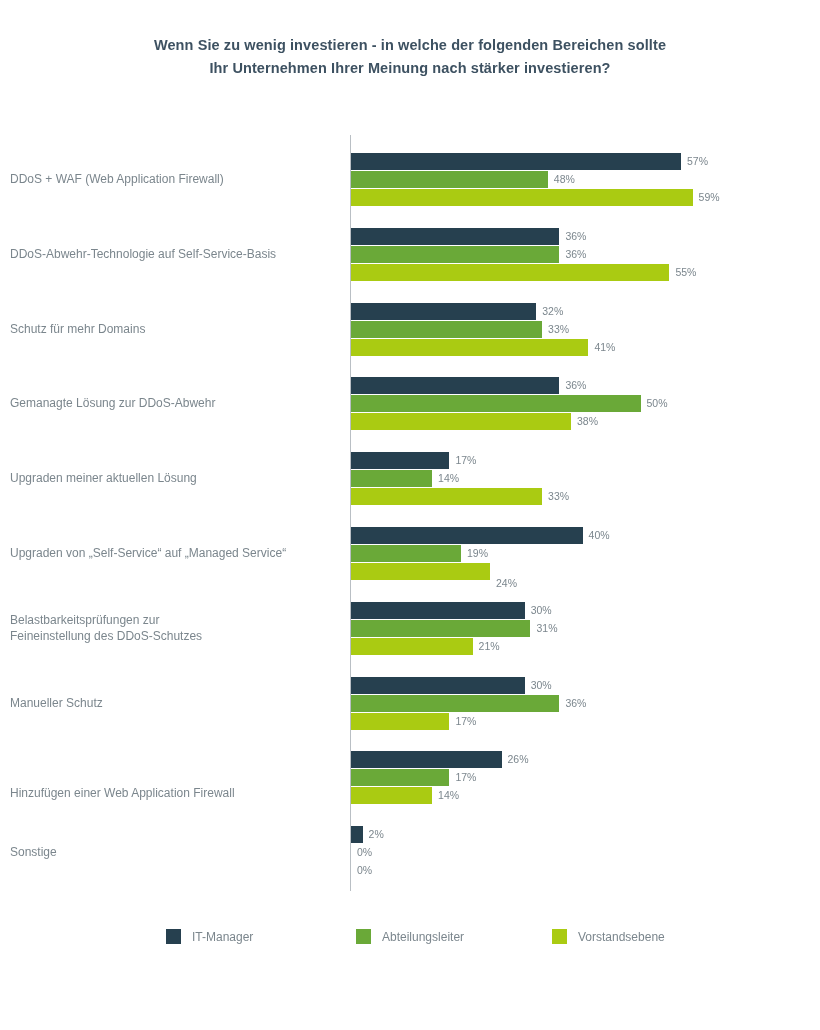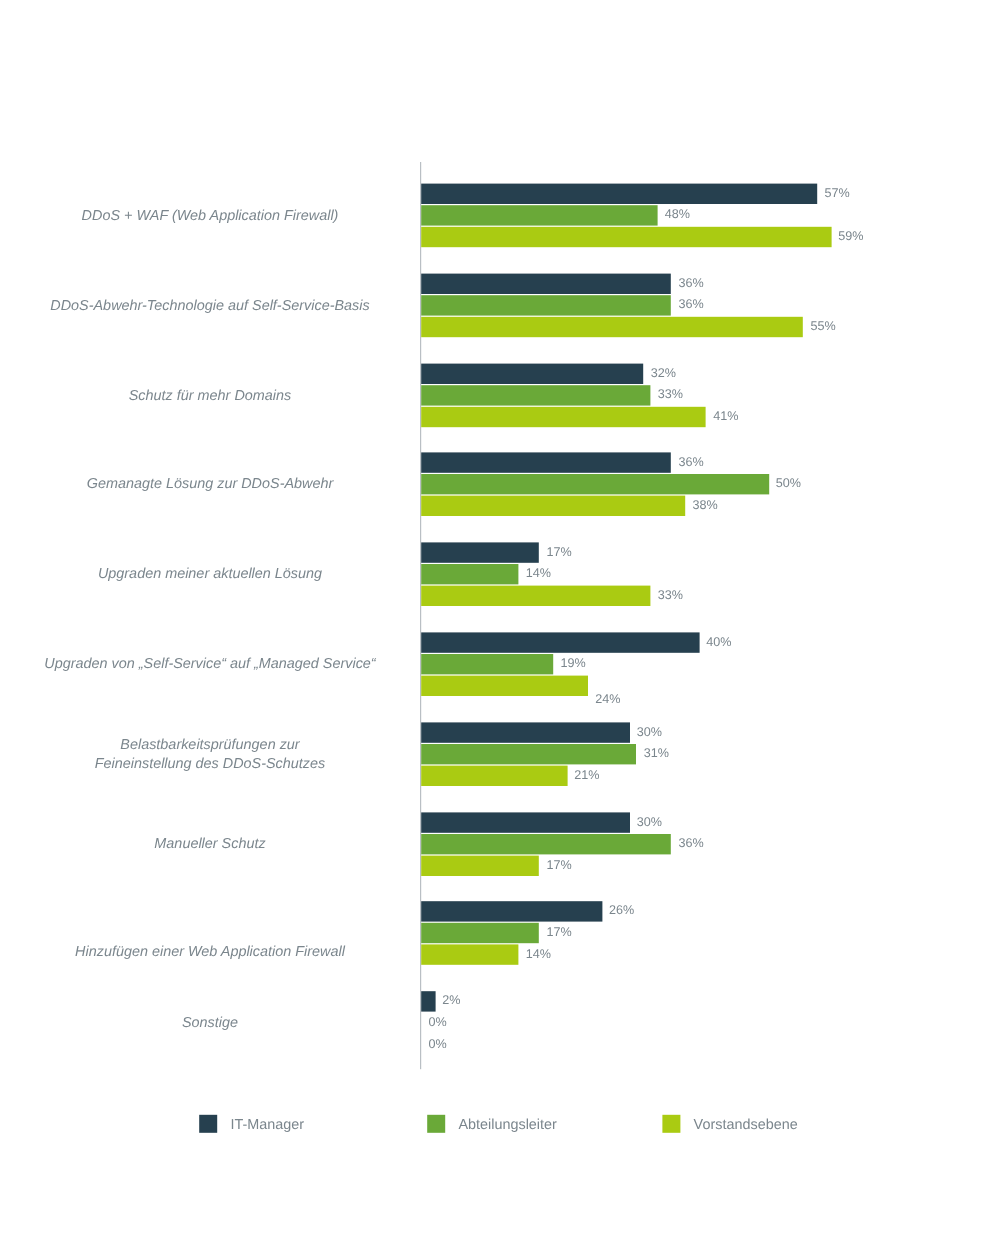--- a/index.html
+++ b/index.html
@@ -53,26 +53,25 @@
     position: absolute;
     left: 0;
     width: 820px;
     height: 56px;
   }
   .cat-label {
     position: absolute;
     right: 480px;   
     top: 0;
     width: 330px;
-    text-align: center;
+    text-align: left;
     font-size: 12px;
     line-height: 16px;
     color: #7b868d;
     white-space: pre-line;
-    font-style: italic;
   }
   .bars {
     position: absolute;
     left: 351px;
     top: 0;
     height: 56px;
   }
   .bar-row {
     position: relative;
     height: 17px;
@@ -117,20 +116,22 @@
   .legend-label {
     font-size: 12px;
     color: #7b868d;
     white-space: nowrap;
   }
 </style>
 </head>
 <body>
 
 <div id="chart-title">
+  <span class="t-line">Wenn Sie zu wenig investieren - in welche der folgenden Bereichen sollte</span>
+  <span class="t-line">Ihr Unternehmen Ihrer Meinung nach stärker investieren?</span>
 </div>
 
 <div id="plot-area">
   <div id="axis-line"></div>
   <div id="groups-container">
       <div class="cat-group" style="top: 153px;">
         <div class="cat-label" style="top: 18px;">DDoS + WAF (Web Application Firewall)</div>
         <div class="bars">
           <div class="bar-row">
             <div class="bar-rect" style="width: 330.03px; background: rgb(38, 64, 79);"></div>

